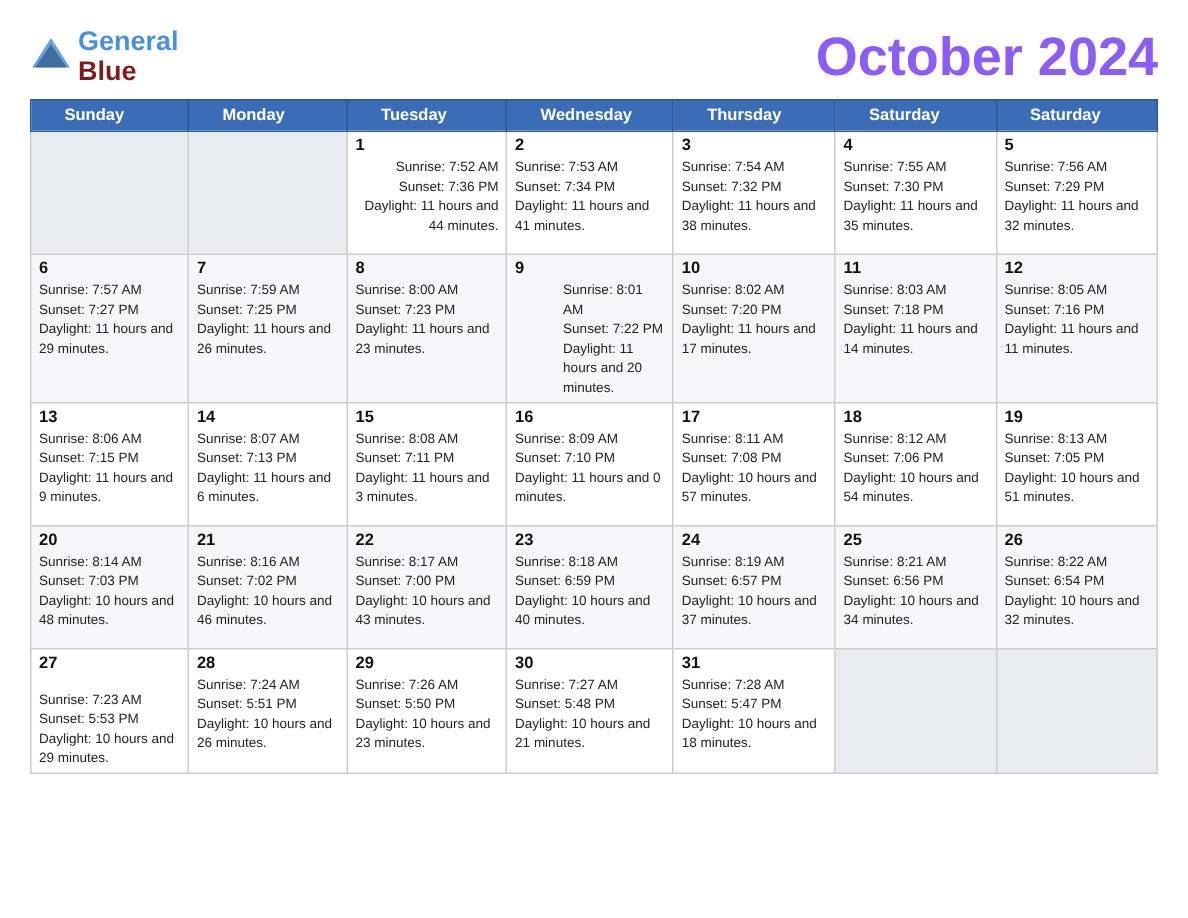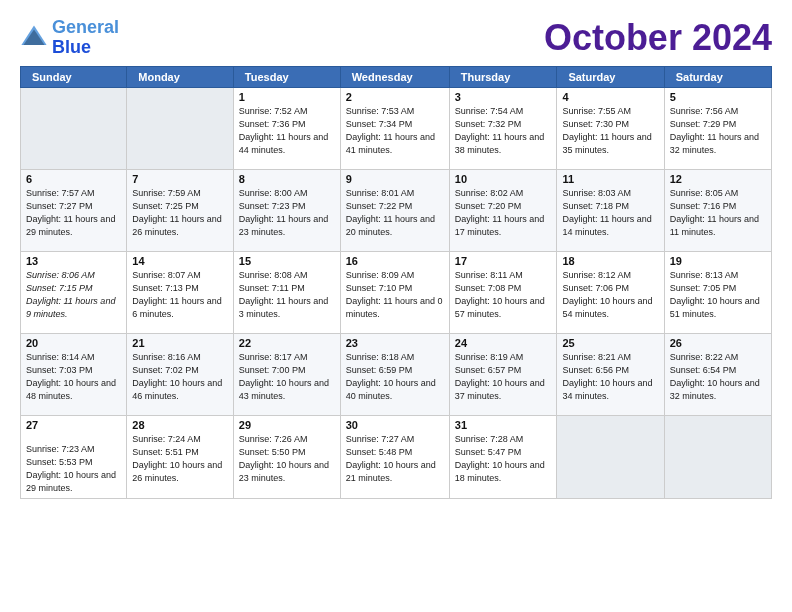--- a/index.html
+++ b/index.html
@@ -40,38 +40,38 @@
     .logo-icon {
       width: 28px;
       height: 28px;
     }
     .title-block {
       text-align: right;
     }
     .month-title {
       font-size: 36px;
       font-weight: bold;
-      color: #4c1d95;
+      color: #8b5cf6;
       line-height: 1.1;
     }
     .location {
       font-size: 15px;
       color: #333;
     }
     .calendar {
       width: 100%;
       border-collapse: collapse;
       flex: 1;
       font-size: 9.5px;
     }
     .calendar th {
       background: #3a6db5;
       color: #fff;
       text-align: left;
-      padding: 4px 11px;
+      padding: 4px 22px;
       font-size: 11px;
       font-weight: bold;
       border: 1px solid #2a5a9a;
     }
     .calendar td {
       vertical-align: top;
       padding: 3px 5px;
       border: 1px solid #ccc;
       width: 113px;
       min-height: 80px;
@@ -104,21 +104,21 @@
 
 <div class="page">
   <div class="header">
     <div class="logo">
       <svg class="logo-icon" viewBox="0 0 40 40">
         <polygon points="20,2 38,30 2,30" fill="#4a90d9" opacity="0.85"></polygon>
         <polygon points="20,8 35,30 5,30" fill="#1a3a5c" opacity="0.5"></polygon>
       </svg>
       <div class="logo-text">
         <div><span>General</span></div>
-        <div style="color:#1d4ed8">Blue</div>
+        <div style="color:#7f1d1d">Blue</div>
       </div>
     </div>
     <div class="title-block">
       <div class="month-title">October 2024</div>
     </div>
   </div>
 
   <table class="calendar">
     <thead>
       <tr>
@@ -130,21 +130,21 @@
         <th>Saturday</th>
         <th>Saturday</th>
       </tr>
     </thead>
     <tbody id="calendar-body">
     <tr class="week-row">
           <td class="empty"></td>
           <td class="empty"></td>
           <td>
             <span class="day-num">1</span>
-            <div class="day-info" style="white-space: pre-line;">Sunrise: 7:52 AM
+            <div class="day-info" style="white-space: pre-line; text-align: right;">Sunrise: 7:52 AM
 Sunset: 7:36 PM
 Daylight: 11 hours and 44 minutes.</div>
           </td>
           <td>
             <span class="day-num">2</span>
             <div class="day-info" style="white-space: pre-line;">Sunrise: 7:53 AM
 Sunset: 7:34 PM
 Daylight: 11 hours and 41 minutes.</div>
           </td>
           <td>
@@ -180,21 +180,21 @@
 Daylight: 11 hours and 26 minutes.</div>
           </td>
           <td>
             <span class="day-num">8</span>
             <div class="day-info" style="white-space: pre-line;">Sunrise: 8:00 AM
 Sunset: 7:23 PM
 Daylight: 11 hours and 23 minutes.</div>
           </td>
           <td>
             <span class="day-num">9</span>
-            <div class="day-info" style="white-space: pre-line;">Sunrise: 8:01 AM
+            <div class="day-info" style="white-space: pre-line; margin-left: 32px;">Sunrise: 8:01 AM
 Sunset: 7:22 PM
 Daylight: 11 hours and 20 minutes.</div>
           </td>
           <td>
             <span class="day-num">10</span>
             <div class="day-info" style="white-space: pre-line;">Sunrise: 8:02 AM
 Sunset: 7:20 PM
 Daylight: 11 hours and 17 minutes.</div>
           </td>
           <td>
@@ -206,21 +206,21 @@
           <td>
             <span class="day-num">12</span>
             <div class="day-info" style="white-space: pre-line;">Sunrise: 8:05 AM
 Sunset: 7:16 PM
 Daylight: 11 hours and 11 minutes.</div>
           </td>
         </tr>
         <tr class="week-row">
           <td>
             <span class="day-num">13</span>
-            <div class="day-info" style="white-space: pre-line; font-style: italic;">Sunrise: 8:06 AM
+            <div class="day-info" style="white-space: pre-line;">Sunrise: 8:06 AM
 Sunset: 7:15 PM
 Daylight: 11 hours and 9 minutes.</div>
           </td>
           <td>
             <span class="day-num">14</span>
             <div class="day-info" style="white-space: pre-line;">Sunrise: 8:07 AM
 Sunset: 7:13 PM
 Daylight: 11 hours and 6 minutes.</div>
           </td>
           <td>

